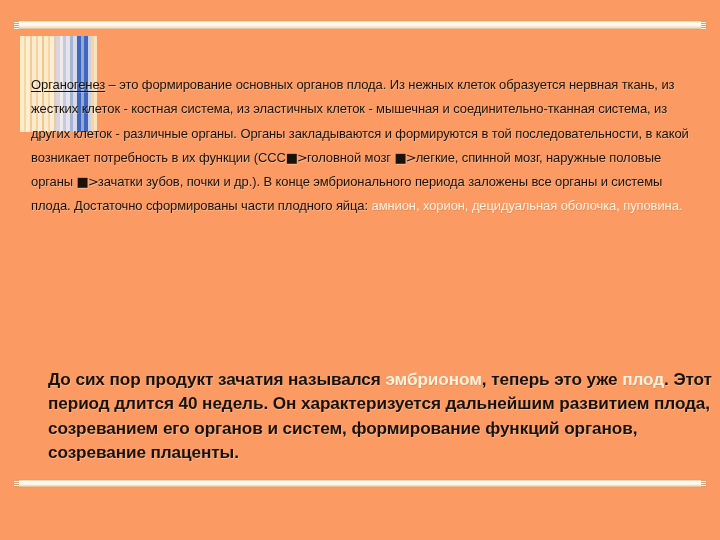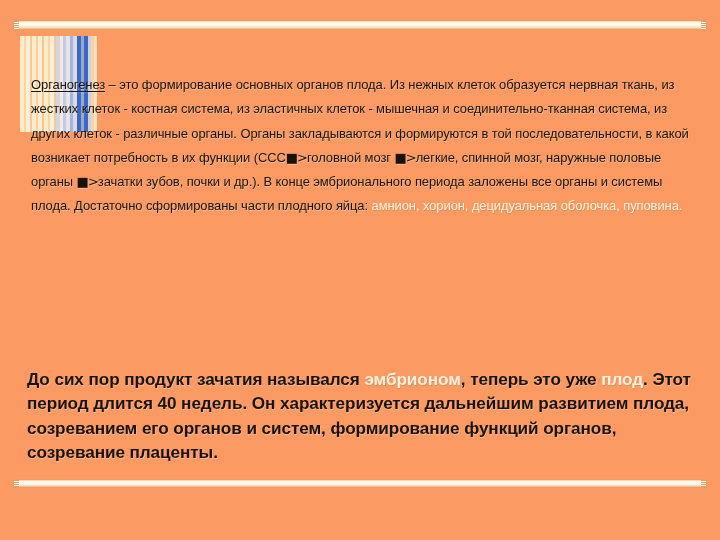--- a/index.html
+++ b/index.html
@@ -136,21 +136,21 @@
     line-height: 24px;
     color: #2d1fcf;
     letter-spacing: -0.1px;
     text-shadow: 0.6px 0.6px 0 rgba(255,255,255,0.22);
   }
   .section-heading .tail { color: #35247f; }
 
   
   .closing-text {
     position: absolute;
-    left: 27px;
+    left: 48px;
     top: 367px;
     width: 666px;
     font-size: 17.2px;
     line-height: 24.3px;
     font-weight: bold;
     color: #1a1208;
     letter-spacing: -0.1px;
     text-shadow: 0.6px 0.6px 0 rgba(255,255,255,0.30);
   }
 </style>

